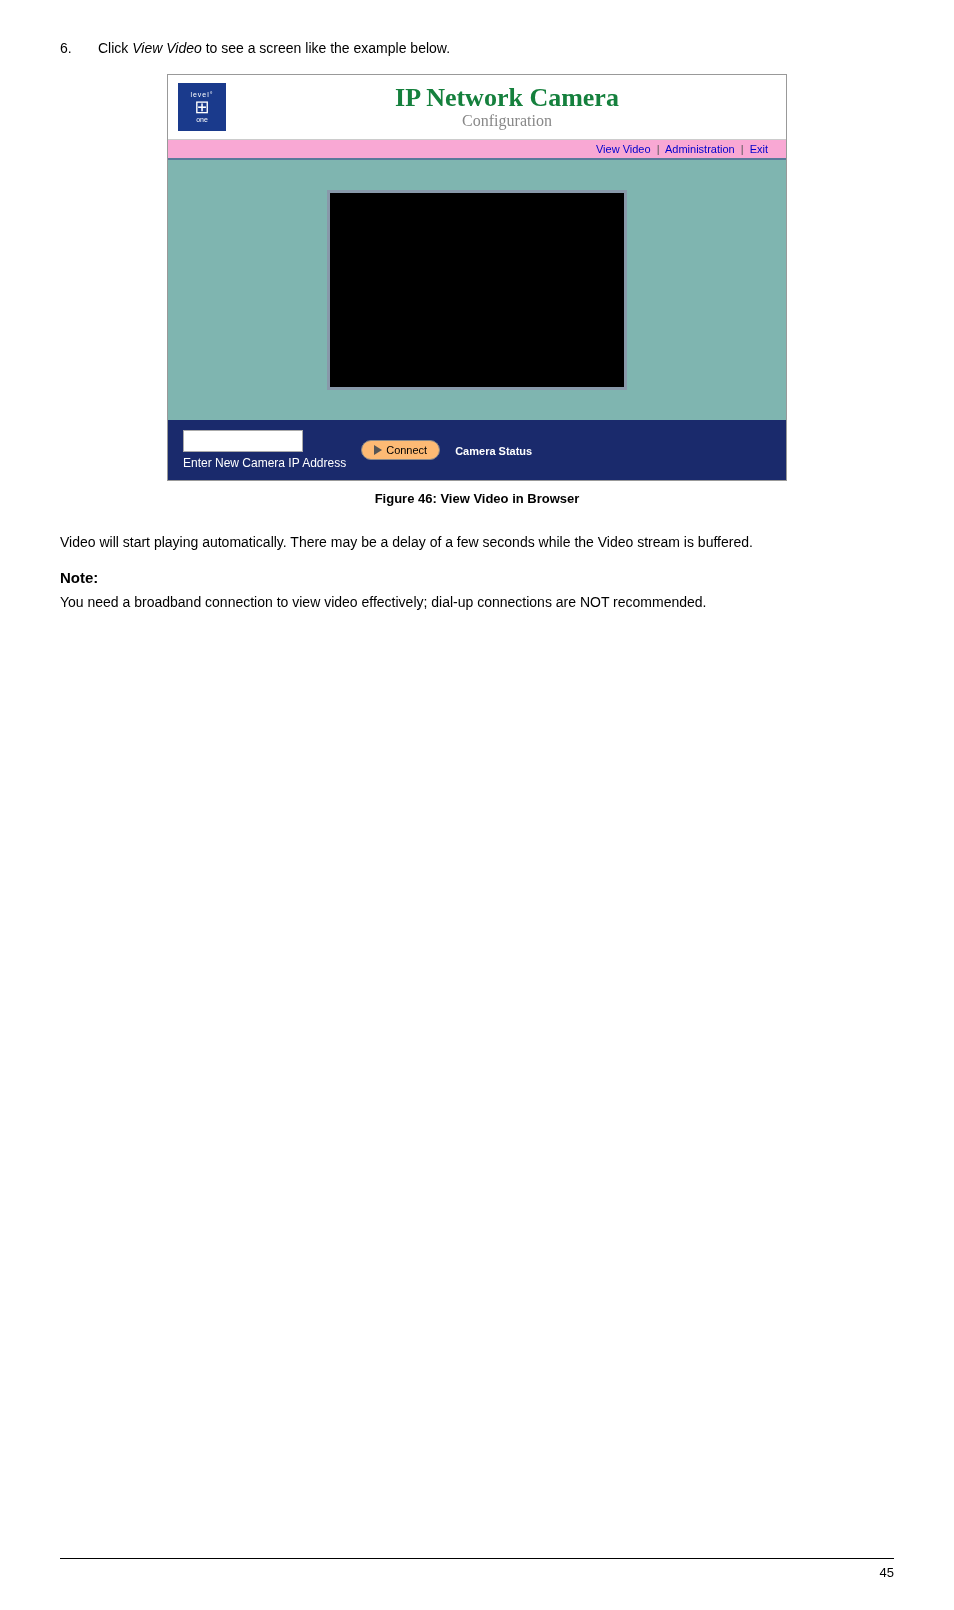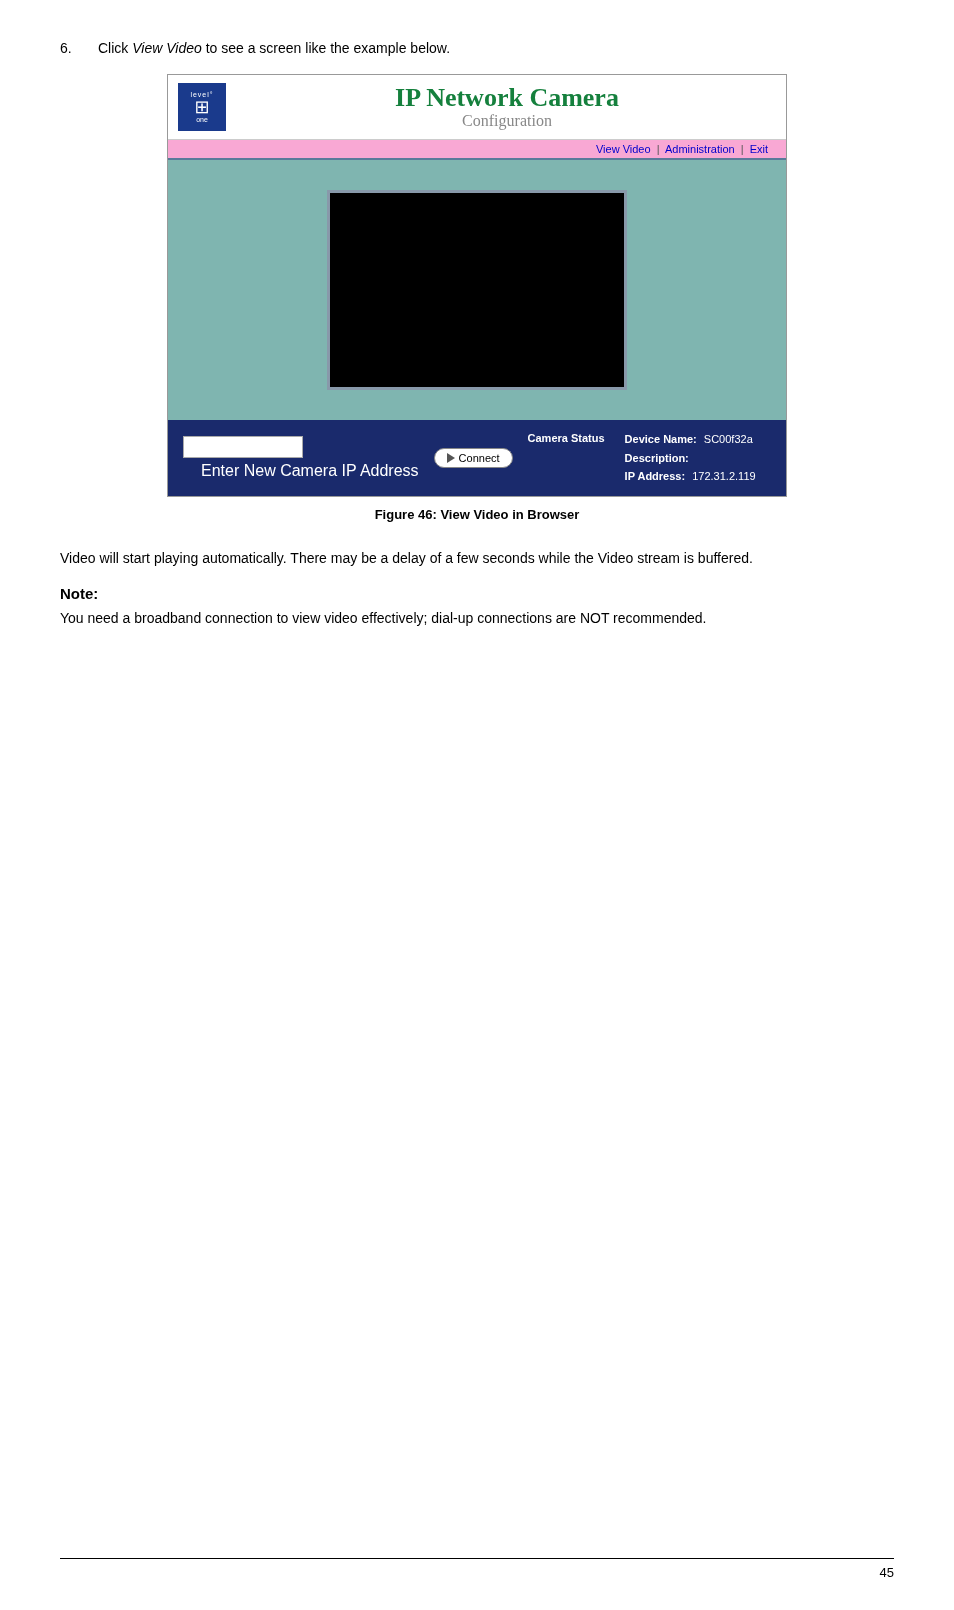--- a/index.html
+++ b/index.html
@@ -124,21 +124,21 @@
       gap: 15px;
     }
     .camera-ip-input {
       width: 120px;
       height: 22px;
       background: #ffffff;
       border: 1px solid #aaa;
       font-size: 11px;
     }
     .connect-btn {
-      background: #ffffff;
+      background: #fdba74;
       border: 1px solid #888;
       border-radius: 10px;
       padding: 3px 12px;
       font-size: 11px;
       cursor: pointer;
       display: flex;
       align-items: center;
       gap: 4px;
       color: #000;
     }
@@ -166,23 +166,22 @@
       color: #ffffff;
       font-size: 11px;
       line-height: 1.7;
     }
     .camera-status-details .label {
       font-weight: bold;
       margin-right: 4px;
     }
     .ip-address-label {
       color: #ffffff;
-      font-size: 16px;
+      font-size: 12px;
       margin-top: 2px;
-      margin-left: 18px;
     }
     .ip-input-wrapper {
       display: flex;
       flex-direction: column;
       align-items: flex-start;
       gap: 2px;
     }
 
     
     .figure-caption {
@@ -262,34 +261,20 @@
       <span class="ip-address-label">Enter New Camera IP Address</span>
     </div>
 
     <button class="connect-btn">
       <span class="play-icon"></span>
       <span>Connect</span>
     </button>
 
     <div class="camera-status-section">
       <span class="camera-status-label">Camera Status</span>
-      <div class="camera-status-details">
-        <div>
-          <span class="label">Device Name:</span>
-          <span>SC00f32a</span>
-        </div>
-        <div>
-          <span class="label">Description:</span>
-          <span></span>
-        </div>
-        <div>
-          <span class="label">IP Address:</span>
-          <span>172.31.2.119</span>
-        </div>
-      </div>
     </div>
   </div>
 
 </div>
 
 <div class="figure-caption">Figure 46: View Video in Browser</div>
 
 <p class="body-text">Video will start playing automatically. There may be a delay of a few seconds while the Video stream is buffered.</p>
 
 <div class="note-heading">Note:</div>

